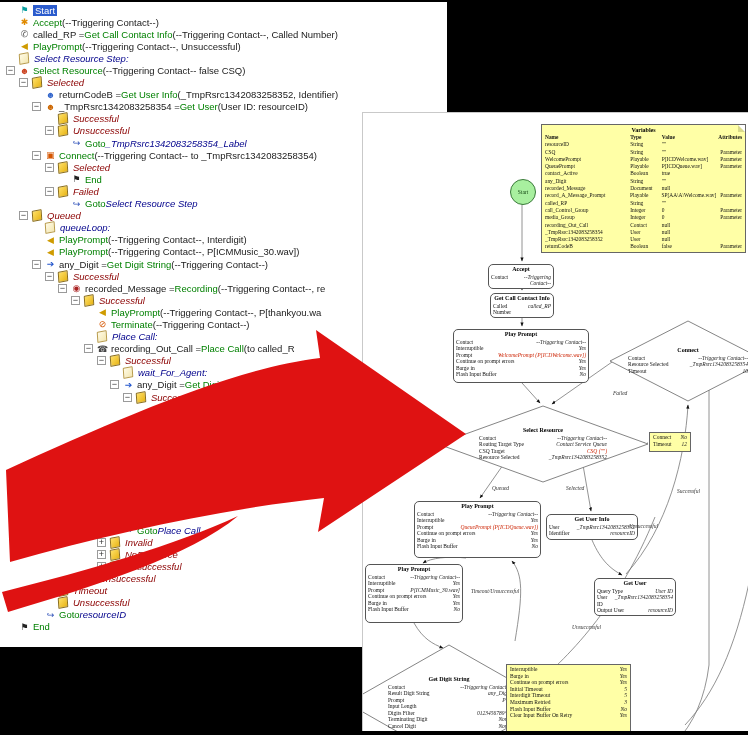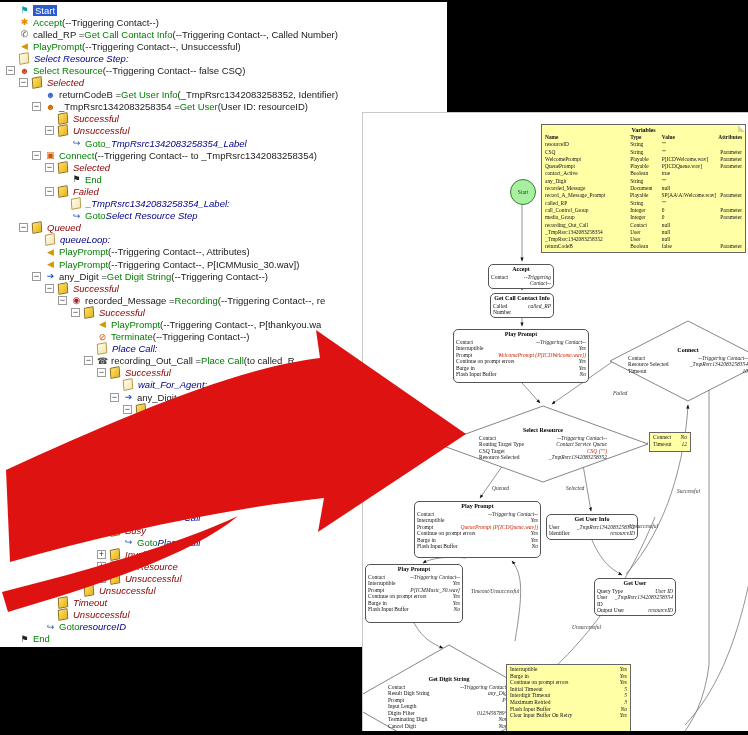--- a/index.html
+++ b/index.html
@@ -145,44 +145,39 @@
       <span class="gicon" style="color: rgb(34, 34, 34);">⚑</span>
       <span class="seg-step">End</span>
     </div>
     <div class="trow" style="padding-left: 45px;">
       <span class="exp">−</span>
       <span class="tagic"></span>
       <span class="seg-branch">Failed</span>
     </div>
     <div class="trow" style="padding-left: 58px;">
       <span class="expsp"></span>
-      <span class="tagic lite"></span>
-      <span class="seg-label">_TmpRsrc1342083258354_Label:</span>
-    </div>
-    <div class="trow" style="padding-left: 58px;">
-      <span class="expsp"></span>
       <span class="gicon" style="color: rgb(51, 85, 187);">↪</span>
       <span class="seg-step">Goto </span>
       <span class="seg-link">Select Resource Step</span>
     </div>
     <div class="trow" style="padding-left: 19px;">
       <span class="exp">−</span>
       <span class="tagic"></span>
       <span class="seg-branch">Queued</span>
     </div>
     <div class="trow" style="padding-left: 32px;">
       <span class="expsp"></span>
       <span class="tagic lite"></span>
       <span class="seg-label">queueLoop:</span>
     </div>
     <div class="trow" style="padding-left: 32px;">
       <span class="expsp"></span>
       <span class="gicon" style="color: rgb(207, 155, 0);">◀</span>
       <span class="seg-step">PlayPrompt </span>
-      <span class="seg-plain">(--Triggering Contact--, Attributes)</span>
+      <span class="seg-plain">(--Triggering Contact--, Interdigit)</span>
     </div>
     <div class="trow" style="padding-left: 32px;">
       <span class="expsp"></span>
       <span class="gicon" style="color: rgb(207, 155, 0);">◀</span>
       <span class="seg-step">PlayPrompt </span>
       <span class="seg-plain">(--Triggering Contact--, P[ICMMusic_30.wav])</span>
     </div>
     <div class="trow" style="padding-left: 32px;">
       <span class="exp">−</span>
       <span class="gicon" style="color: rgb(34, 85, 204);">➔</span>

